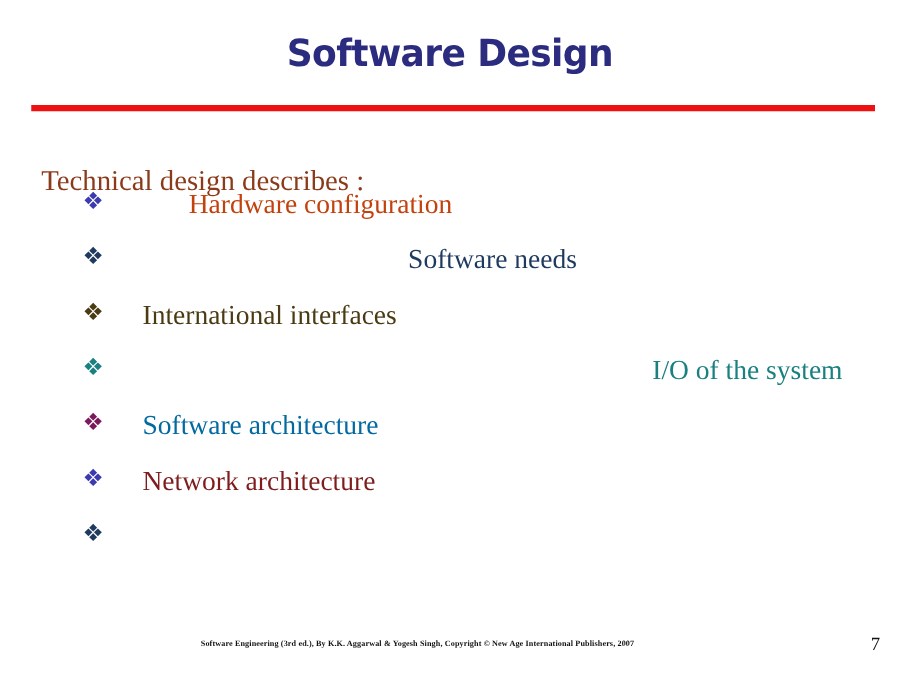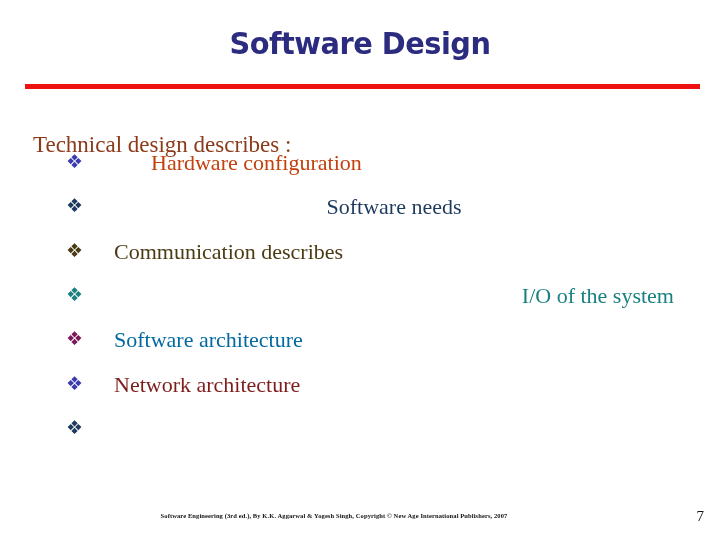--- a/index.html
+++ b/index.html
@@ -141,21 +141,21 @@
       <span class="bullet-text" style="color: #c2410c; margin-left: 37px;">Hardware configuration</span>
     </div>
 
     <div class="bullet-row">
       <span class="bullet-glyph" style="color: rgb(31, 58, 95);">❖</span>
       <span class="bullet-text" style="color: rgb(31, 58, 95); text-align: center;">Software needs</span>
     </div>
 
     <div class="bullet-row">
       <span class="bullet-glyph" style="color: rgb(74, 59, 19);">❖</span>
-      <span class="bullet-text" style="color: rgb(74, 59, 19);">Communication describes</span>
+      <span class="bullet-text" style="color: rgb(74, 59, 19);">International interfaces</span>
     </div>
 
     <div class="bullet-row">
       <span class="bullet-glyph" style="color: rgb(26, 128, 128);">❖</span>
       <span class="bullet-text" style="color: rgb(26, 128, 128); text-align: right;">I/O of the system</span>
     </div>
 
     <div class="bullet-row">
       <span class="bullet-glyph" style="color: rgb(122, 26, 90);">❖</span>
       <span class="bullet-text" style="color: #0369a1;">Software architecture</span>

